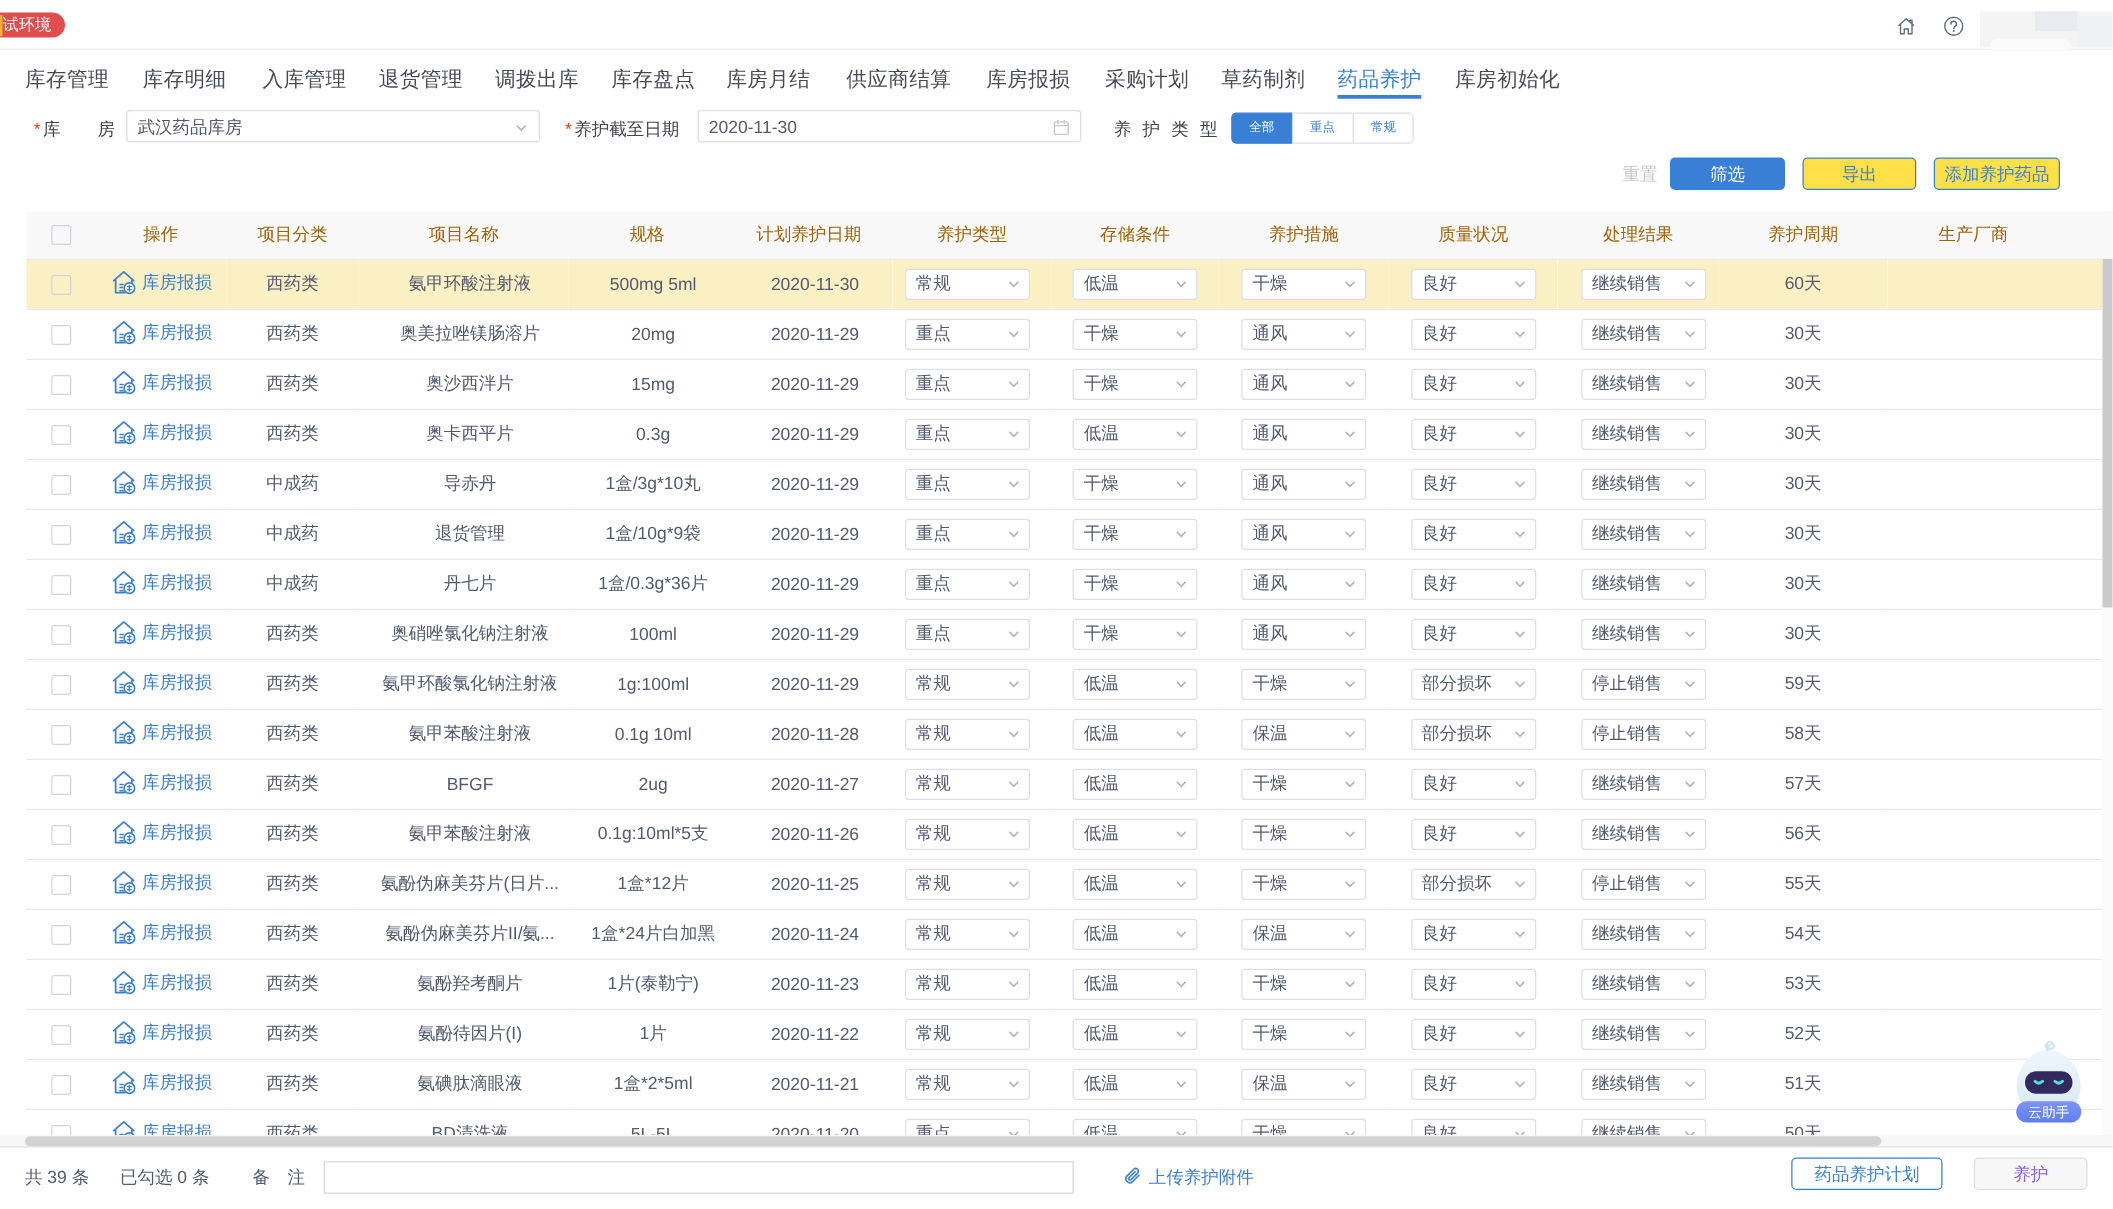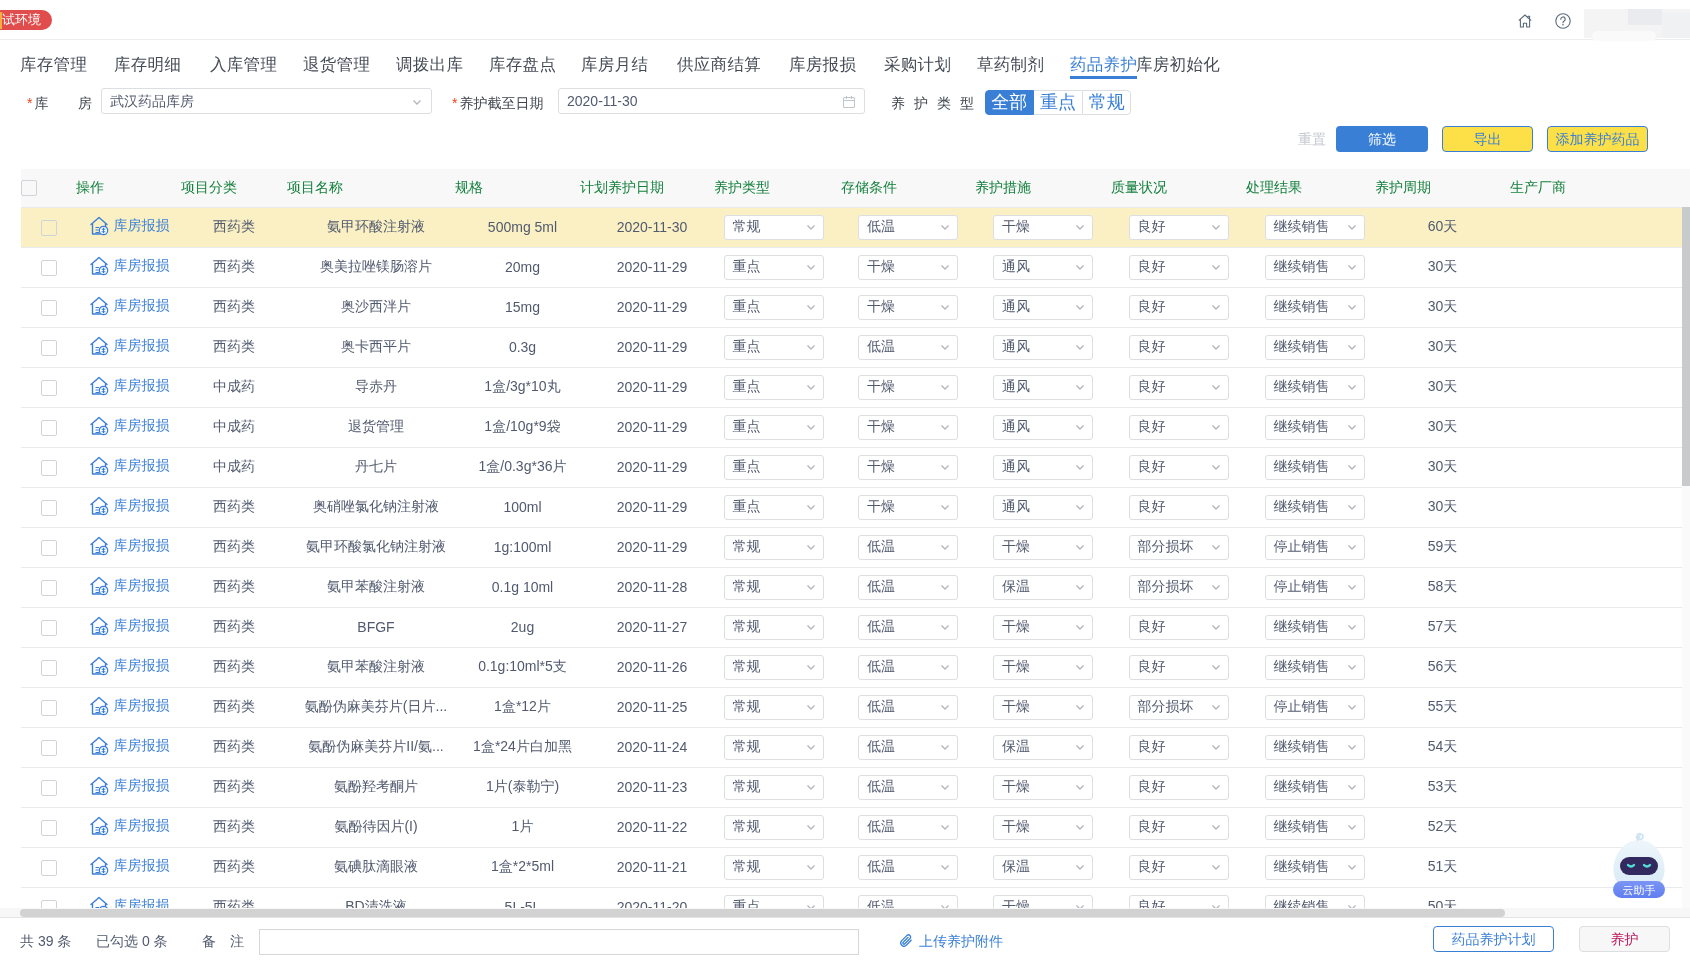--- a/index.html
+++ b/index.html
@@ -14,37 +14,37 @@
 
 #nav { position:absolute; left:0; top:41px; width:1690px; height:44px; background:#fff; }
 .tab { position:absolute; top:6px; height:34px; line-height:34px; font-size:16.5px; letter-spacing:0.3px; color:#454b56; }
 .tab.act { color:#3a7fd6; }
 .tab.act::after { content:""; position:absolute; left:0; right:0; bottom:2px; height:3px; background:#3a7fd6; }
 
 .flabel { position:absolute; font-size:14px; color:#40464f; top:95px; }
 .star { color:#ed4014; margin-right:2px; }
 .inputbox { position:absolute; top:88px; height:26px; background:#fff; border:1px solid #dcdee2;
   border-radius:3px; font-size:14px; color:#515a6e; line-height:24px; padding-left:8px; }
-.seg { position:absolute; left:985px; top:90px; height:25px; display:flex; font-size:18px; }
+.seg { position:absolute; left:985px; top:90px; height:25px; display:flex; font-size:10px; }
 .seg div { width:48.7px; text-align:center; line-height:23px; border:1px solid #dcdee2;
   background:#fff; color:#3a7fd6; }
 .seg div:first-child { background:#3a7fd6; border-color:#3a7fd6; color:#fff;
   border-radius:4px 0 0 4px; }
 .seg div:nth-child(2) { border-left:none; border-right:none; }
 .seg div:last-child { border-radius:0 4px 4px 0; }
 
 .btn { position:absolute; top:126px; height:26px; border-radius:4px; font-size:14px;
   text-align:center; line-height:24px; }
 .btn.bfill { background:#3a7fd6; color:#fff; line-height:26px; }
 .btn.bline { background:#fde047; color:#3a7fd6; border:1px solid #3a7fd6; }
 
 #tblwrap { position:absolute; left:21px; top:169px; width:1661px; height:739px; overflow:hidden; }
 table { border-collapse:collapse; table-layout:fixed; width:1661px; font-size:14px; }
 th:last-child { padding-right:35px; }
-th { background:#f8f8f9; height:38px; font-weight:normal; color:#15803d; text-align:left;
+th { background:#f8f8f9; height:38px; font-weight:normal; color:#a16207; text-align:center;
   border-bottom:1px solid #e8eaec; }
 td { height:40px; border-bottom:1px solid #e8eaec; color:#515a6e; overflow:hidden;
   white-space:nowrap; }
 tr.hl td { background:#faf0c4; }
 .tc { text-align:center; }
 .tl { text-align:center; padding-left:10px; }
 .cb { display:inline-block; width:16px; height:16px; border:1px solid #d0d4da; border-radius:2px;
   background:transparent; vertical-align:middle; }
 .oplink { color:#3a7fd6; display:inline-flex; align-items:center; gap:4px; }
 .opicon { vertical-align:middle; }
@@ -91,21 +91,21 @@
   <span class="tab" style="left:210px">入库管理</span>
   <span class="tab" style="left:303px">退货管理</span>
   <span class="tab" style="left:396px">调拨出库</span>
   <span class="tab" style="left:489px">库存盘点</span>
   <span class="tab" style="left:581px">库房月结</span>
   <span class="tab" style="left:677px">供应商结算</span>
   <span class="tab" style="left:789px">库房报损</span>
   <span class="tab" style="left:884px">采购计划</span>
   <span class="tab" style="left:977px">草药制剂</span>
   <span class="tab act" style="left:1070px">药品养护</span>
-  <span class="tab" style="left:1136px">库房初始化</span>
+  <span class="tab" style="left:1164px">库房初始化</span>
 </div>
 <div class="flabel" style="left:27px"><span class="star">*</span>库</div>
 <div class="flabel" style="left:78px">房</div>
 <div class="inputbox" style="left:101px;width:331px">武汉药品库房
   <svg style="position:absolute;right:8px;top:7px" width="12" height="12" viewBox="0 0 12 12">
       <path d="M2.5 4.5 L6 8 L9.5 4.5" fill="none" stroke="#b0b4bb" stroke-width="1.3"></path>
     </svg></div>
 <div class="flabel" style="left:452px"><span class="star">*</span>养护截至日期</div>
 <div class="inputbox" style="left:558px;width:307px">2020-11-30
   <svg style="position:absolute;right:8px;top:6px" width="14" height="14" viewBox="0 0 14 14">
@@ -1104,21 +1104,21 @@
 <div id="footer">
   <span class="abs" style="left:20px;top:14px">共 39 条</span>
   <span class="abs" style="left:96px;top:14px">已勾选 0 条</span>
   <span class="abs" style="left:202px;top:14px">备<span style="display:inline-block;width:14px"></span>注</span>
   <span class="abs" style="left:259px;top:10px;width:600px;height:26px;border:1px solid #d7d7d7;background:#fff"></span>
   <svg class="abs" style="left:898px;top:14px" width="16" height="16" viewBox="0 0 16 16">
       <path d="M13.2 7.2 L8 12.4 a3.2 3.2 0 0 1-4.5-4.5 L9 2.4 a2.2 2.2 0 0 1 3.1 3.1 L6.8 10.8 a1.1 1.1 0 0 1-1.6-1.6 L10 4.5" fill="none" stroke="#3a7fd6" stroke-width="1.3" stroke-linecap="round"></path>
     </svg>
   <span class="abs" style="left:919px;top:14px;color:#3a7fd6">上传养护附件</span>
   <span class="fbtn bline" style="left:1433px;width:121px;background:#fff;color:#3a7fd6;border:1px solid #3a7fd6;position:absolute">药品养护计划</span>
-  <span class="fbtn" style="left:1579px;width:91px;background:#f7f7f7;color:#be185d;border:1px solid #dcdee2;position:absolute">养护</span>
+  <span class="fbtn" style="left:1579px;width:91px;background:#f7f7f7;color:#8b5cf6;border:1px solid #dcdee2;position:absolute">养护</span>
 </div>
 
 <div class="abs" style="left:1608px;top:832px;width:62px;height:70px">
 <svg width="62" height="70" viewBox="0 0 62 70">
 <defs>
         <linearGradient id="gg" x1="0" y1="0" x2="0" y2="1">
           <stop offset="0" stop-color="#eef6fb"></stop>
           <stop offset="1" stop-color="#d8e9f5"></stop>
         </linearGradient>
 <linearGradient id="pg" x1="0" y1="0" x2="0" y2="1">

